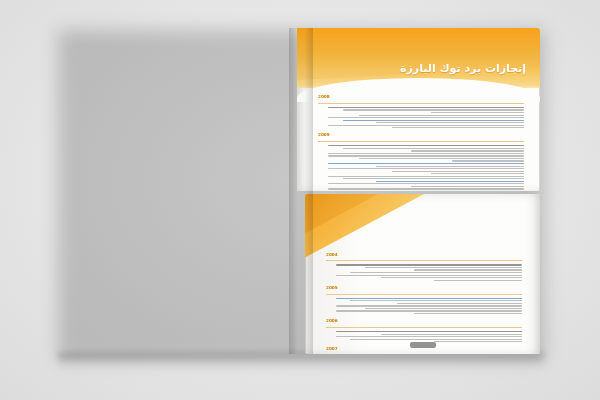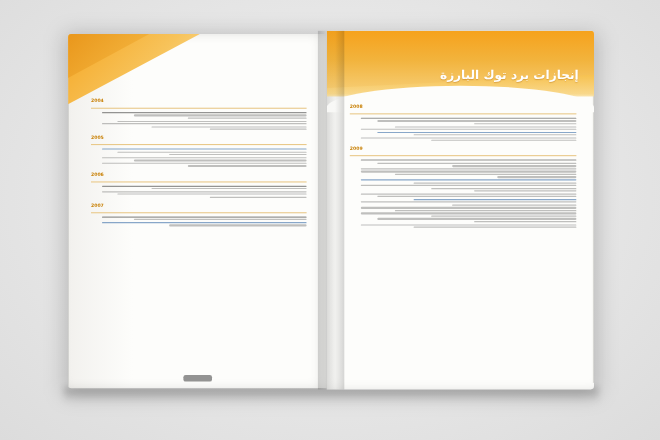--- a/index.html
+++ b/index.html
@@ -15,21 +15,21 @@
   }
   
   .spread-shadow{
     position:absolute;left:58px;top:30px;width:486px;height:330px;
     background:rgba(0,0,0,0.18);
     filter:blur(9px);
     border-radius:4px;
   }
   .spread{
     position:absolute;left:62px;top:28px;width:478px;height:326px;
-    display:flex;flex-direction:row;
+    display:flex;flex-direction:column;
   }
   
   .page{
     position:relative;
     background:#fdfdfb;
     overflow:hidden;
   }
   
   .page-right{
     width:243px;height:326px;

